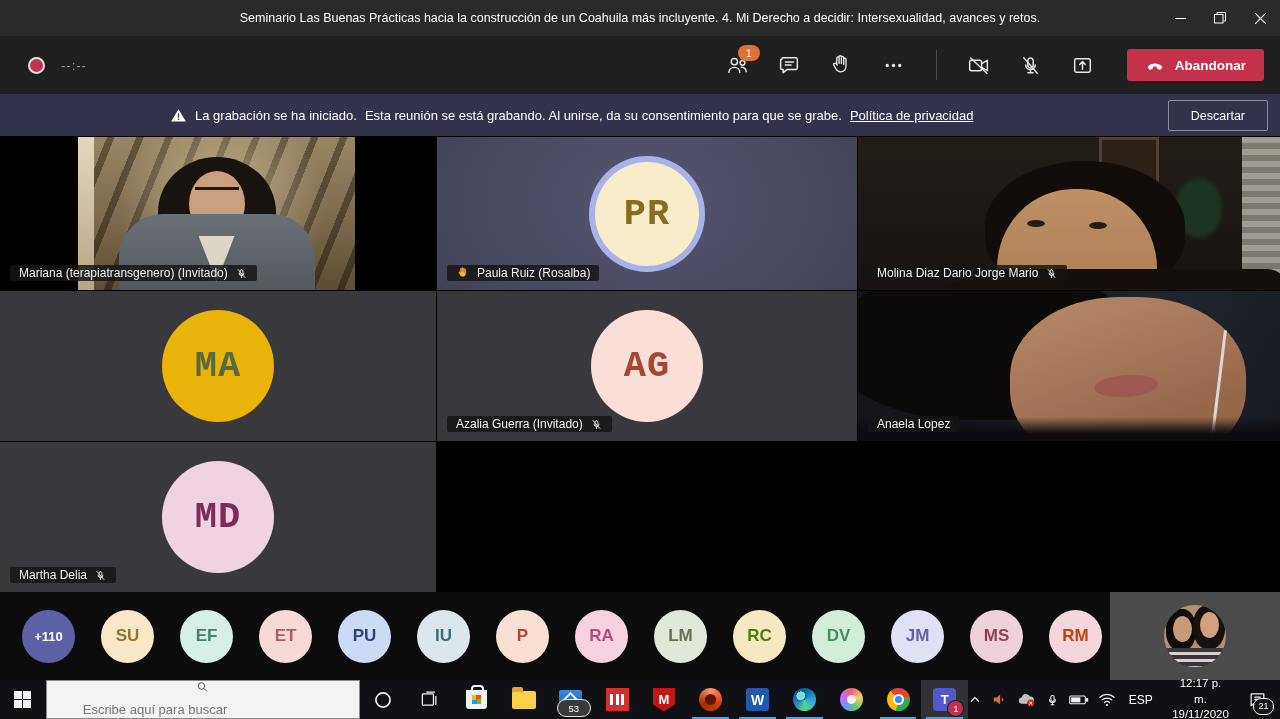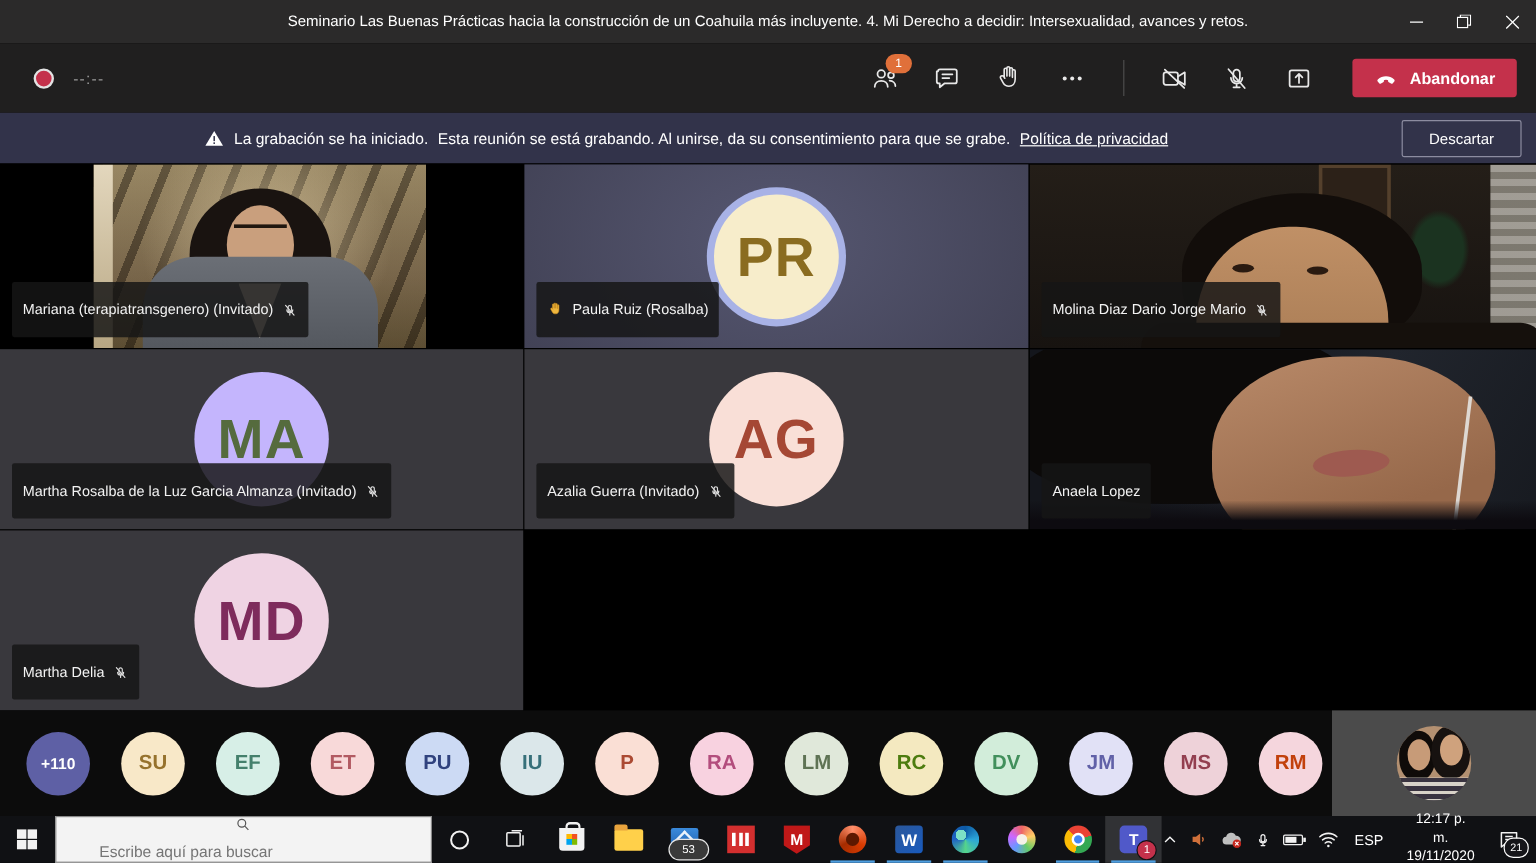--- a/index.html
+++ b/index.html
@@ -22,24 +22,24 @@
   
   #banner{position:absolute;top:94px;left:0;width:1280px;height:42px;background:#32334a;display:flex;align-items:center;color:#fff;}
   #banner-content{display:flex;align-items:center;gap:8px;margin-left:170px;font-size:13px;}
   #banner-bold{font-weight:normal;}
   #banner-link{text-decoration:underline;}
   #dismiss-btn{position:absolute;right:12px;top:6px;height:29px;border:1px solid #8c8ca0;border-radius:2px;display:flex;align-items:center;padding:0 22px;color:#fff;font-size:12.5px;background:transparent;}
   
   #grid{position:absolute;top:137px;left:0;width:1280px;height:455px;display:grid;grid-template-columns:436px 420px 422px;grid-template-rows:153px 150px 150px;gap:1px;background:#000;}
   .tile{position:relative;background:#39383d;overflow:hidden;}
   .tile.video{background:#000;}
-  .avatar-circle{position:absolute;left:50%;top:50%;transform:translate(-50%,-50%);width:112px;height:112px;border-radius:50%;display:flex;align-items:center;justify-content:center;font-size:46px;font-weight:bold;letter-spacing:1px;}
+  .avatar-circle{position:absolute;left:50%;top:50%;transform:translate(-50%,-50%);width:112px;height:112px;border-radius:50%;display:flex;align-items:center;justify-content:center;font-size:37px;font-weight:bold;letter-spacing:1px;font-family:Liberation Mono, monospace;}
   .avatar-circle.ring{width:104px;height:104px;box-shadow:0 0 0 6px #a8b2e6;}
   #tile-paula{background:radial-gradient(420px 300px at 50% 42%,#565771,#3c3c4e 75%);}
-  .nlabel{position:absolute;left:10px;bottom:9px;display:flex;align-items:center;gap:7px;background:rgba(22,22,22,.84);color:#f2f2f2;font-size:12px;padding:16px 9px;border-radius:2px;white-space:nowrap;max-width:92%;}
+  .nlabel{position:absolute;left:10px;bottom:9px;display:flex;align-items:center;gap:7px;background:rgba(22,22,22,.84);color:#f2f2f2;font-size:12px;padding:1px 9px;border-radius:2px;white-space:nowrap;max-width:92%;}
   .nlabel svg{flex:0 0 auto;}
   
   .scene{position:absolute;inset:0;overflow:hidden;}
   
   #sc-mar{left:78px;width:277px;top:0;bottom:0;background:radial-gradient(150px 130px at 52% 42%,rgba(238,219,178,.55),transparent 70%),repeating-linear-gradient(112deg,rgba(25,18,10,.45) 0 7px,rgba(130,110,78,.12) 7px 27px),linear-gradient(180deg,#9b8a66,#77654a 60%,#57492f);}
   .m-light{position:absolute;left:0;top:0;bottom:0;width:16px;background:linear-gradient(#e3d7bd,#b7a683);}
   .m-hair{position:absolute;left:50%;top:13%;width:118px;height:110px;transform:translateX(-50%);background:#191310;border-radius:52% 52% 46% 46%;}
   .m-face{position:absolute;left:50%;top:22%;width:56px;height:66px;transform:translateX(-50%);background:#c99f7d;border-radius:50%;}
   .m-glass{position:absolute;left:50%;top:33%;width:44px;height:8px;transform:translateX(-50%);border-top:3px solid #20170f;}
   .m-body{position:absolute;left:50%;bottom:0;width:196px;height:76px;transform:translateX(-50%);background:linear-gradient(#6b6f76,#54585f);border-radius:44px 44px 0 0;}
@@ -274,29 +274,21 @@
       <span>Molina Diaz Dario Jorge Mario</span>
       <svg width="13" height="13" viewBox="0 0 24 24" fill="none" stroke="#ddd" stroke-width="1.8" stroke-linecap="round">
           <path d="M12 4.8a2.6 2.6 0 0 1 2.6 2.6v4.4a2.6 2.6 0 0 1-5.2 0V7.4A2.6 2.6 0 0 1 12 4.8z"></path>
           <path d="M7.4 11.4a4.6 4.6 0 0 0 9.2 0M12 16v3.5"></path>
           <line x1="5.5" y1="4.5" x2="18.5" y2="19.5"></line>
         </svg>
     </div>
   </div>
 
   <div class="tile">
-    <div class="avatar-circle" style="background: #c4b5fd; color: rgb(85, 107, 62);">MA</div>
-    <div class="nlabel">
-      <span>Martha Rosalba de la Luz Garcia Almanza (Invitado)</span>
-      <svg width="13" height="13" viewBox="0 0 24 24" fill="none" stroke="#ddd" stroke-width="1.8" stroke-linecap="round">
-          <path d="M12 4.8a2.6 2.6 0 0 1 2.6 2.6v4.4a2.6 2.6 0 0 1-5.2 0V7.4A2.6 2.6 0 0 1 12 4.8z"></path>
-          <path d="M7.4 11.4a4.6 4.6 0 0 0 9.2 0M12 16v3.5"></path>
-          <line x1="5.5" y1="4.5" x2="18.5" y2="19.5"></line>
-        </svg>
-    </div>
+    <div class="avatar-circle" style="background: #eab308; color: rgb(85, 107, 62);">MA</div>
   </div>
 
   <div class="tile">
     <div class="avatar-circle" style="background: rgb(249, 223, 215); color: rgb(165, 71, 52);">AG</div>
     <div class="nlabel">
       <span>Azalia Guerra (Invitado)</span>
       <svg width="13" height="13" viewBox="0 0 24 24" fill="none" stroke="#ddd" stroke-width="1.8" stroke-linecap="round">
           <path d="M12 4.8a2.6 2.6 0 0 1 2.6 2.6v4.4a2.6 2.6 0 0 1-5.2 0V7.4A2.6 2.6 0 0 1 12 4.8z"></path>
           <path d="M7.4 11.4a4.6 4.6 0 0 0 9.2 0M12 16v3.5"></path>
           <line x1="5.5" y1="4.5" x2="18.5" y2="19.5"></line>

